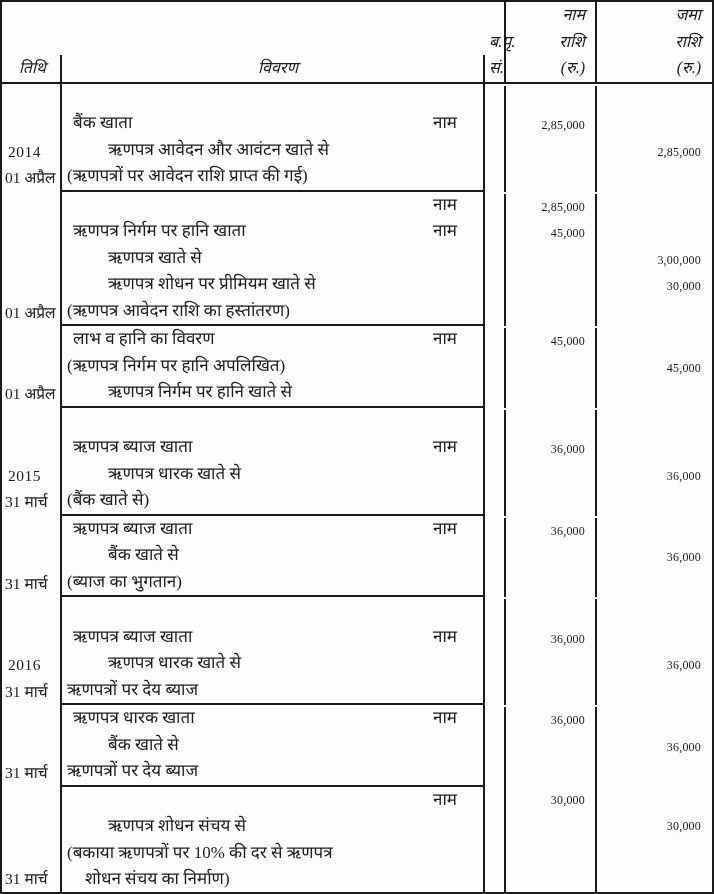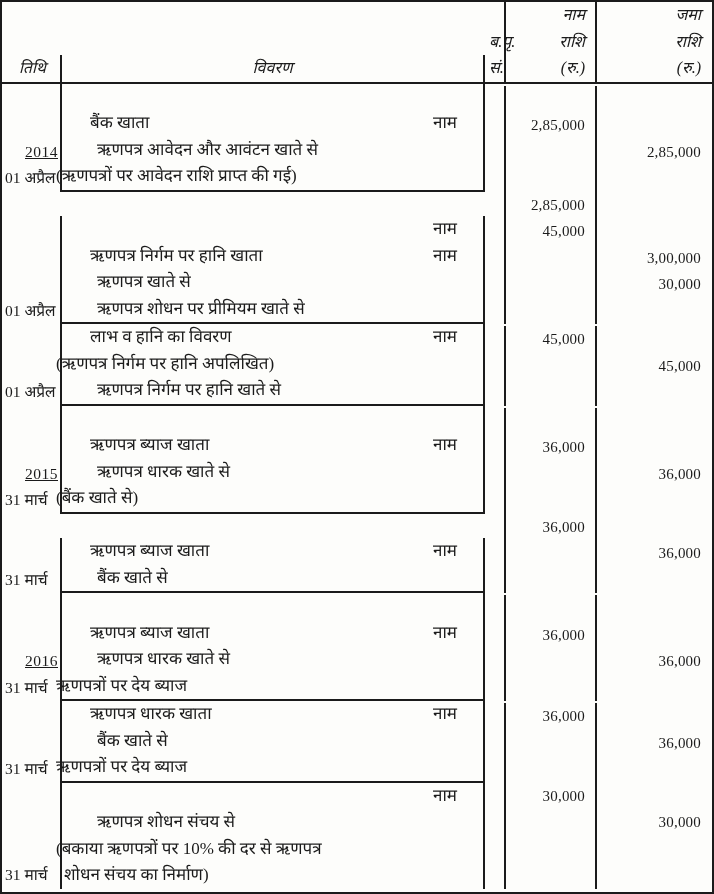--- a/index.html
+++ b/index.html
@@ -16,20 +16,21 @@
     overflow:hidden;
     display:flex; flex-direction:column;
   }
   .row { display:flex; align-items:flex-end; }
   .cell { flex-shrink:0; }
   .c-date { width:58px; }
   .c-part {
     width:425px;
     border-left:2px solid #1b1b1b;
     border-right:2px solid #1b1b1b;
+    padding-left:11px;
   }
   .c-lf  { width:19px; }
   .c-amt {
     width:91px;
     border-left:2px solid #1b1b1b;
     text-align:right; padding-right:10px;
   }
   .c-cr  { width:auto; flex:1 1 auto; padding-right:11px; }
   .bb    { border-bottom:2px solid #1b1b1b; }
 
@@ -37,29 +38,29 @@
 
   
   .hrow { border-bottom:2px solid #1b1b1b; flex-shrink:0; }
   .th .line { font-style:italic; font-size:16px; }
   .th.c-date { text-align:center; }
   .th.c-part { text-align:center; }
   .th.c-lf { padding-left:4px; }
   .rs { font-size:15px; }
 
   
-  .l-main { position:relative;margin-left:28px; }
+  .l-main { position:relative; }
   .l-to   { padding-left:35px; }
   .l-narr { margin-left:-6px; }
-  .l-nar2 { margin-left:2px; }
+  .l-nar2 { margin-left:12px; }
   .dr-lbl { position:absolute; right:26px; top:0; }
 
   .c-date .line { font-size:15.5px; padding-left:3px; }
-  .c-date .year { padding-left:23px; letter-spacing:0.5px;text-decoration:underline; }
-  .amt { font-size:15px; letter-spacing:0.2px; }
+  .c-date .year { padding-left:6px; letter-spacing:0.5px; }
+  .amt { font-size:12px; letter-spacing:0.2px; }
 </style>
 </head>
 <body>
 
 <div class="page">
 
   <div class="row hrow">
     <div class="cell c-date th">
       <div class="line">तिथि</div>
     </div>
@@ -110,20 +111,21 @@
       </div>
       <div class="row">
         <div class="cell c-date">
           <div class="line date">01 अप्रैल</div>
         </div>
         <div class="cell c-part bb">
           <div class="line l-main"><span class="dr-lbl">नाम</span></div>
           <div class="line l-main"><span>ऋणपत्र निर्गम पर हानि खाता</span><span class="dr-lbl">नाम</span></div>
           <div class="line l-to"><span>ऋणपत्र खाते से</span></div>
           <div class="line l-to"><span>ऋणपत्र शोधन पर प्रीमियम खाते से</span></div>
+          <div class="line l-narr"><span>(ऋणपत्र आवेदन राशि का हस्तांतरण)</span></div>
         </div>
         <div class="cell c-lf"></div>
         <div class="cell c-amt">
           <div class="line amt">2,85,000</div>
           <div class="line amt">45,000</div>
           <div class="line amt"></div>
           <div class="line amt"></div>
           <div class="line amt"></div>
         </div>
         <div class="cell c-amt c-cr">
@@ -180,20 +182,21 @@
           <div class="line amt"></div>
         </div>
       </div>
       <div class="row">
         <div class="cell c-date">
           <div class="line date">31 मार्च</div>
         </div>
         <div class="cell c-part bb">
           <div class="line l-main"><span>ऋणपत्र ब्याज खाता</span><span class="dr-lbl">नाम</span></div>
           <div class="line l-to"><span>बैंक खाते से</span></div>
+          <div class="line l-narr"><span>(ब्याज का भुगतान)</span></div>
         </div>
         <div class="cell c-lf"></div>
         <div class="cell c-amt">
           <div class="line amt">36,000</div>
           <div class="line amt"></div>
           <div class="line amt"></div>
         </div>
         <div class="cell c-amt c-cr">
           <div class="line amt"></div>
           <div class="line amt">36,000</div>

